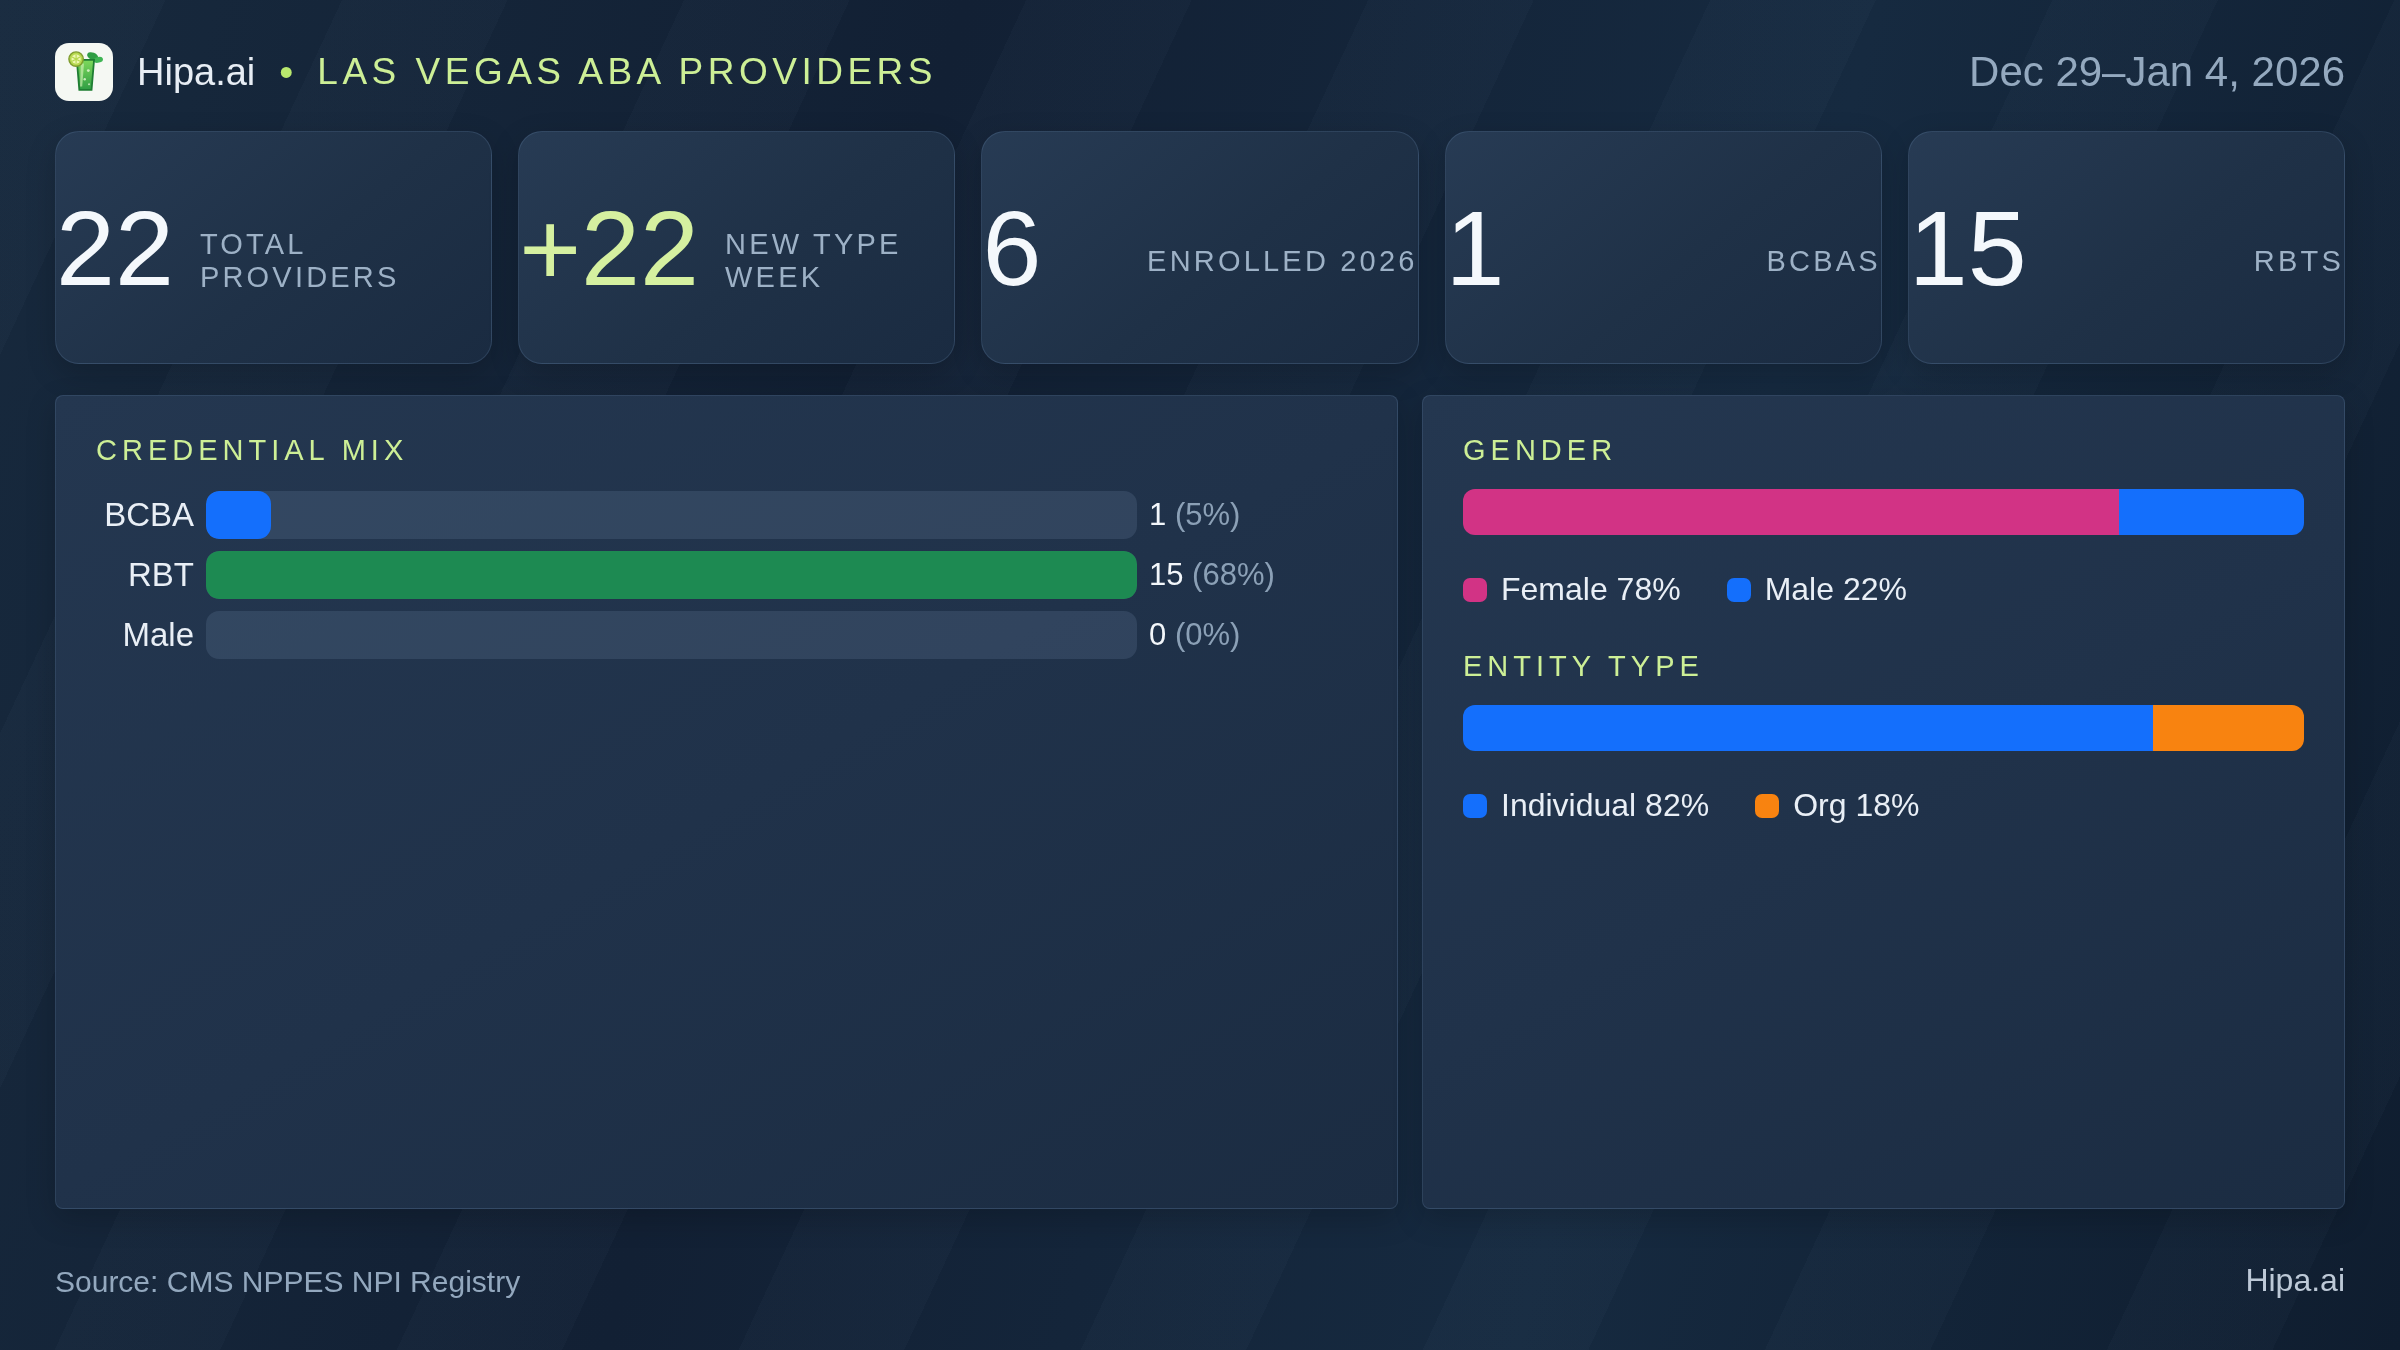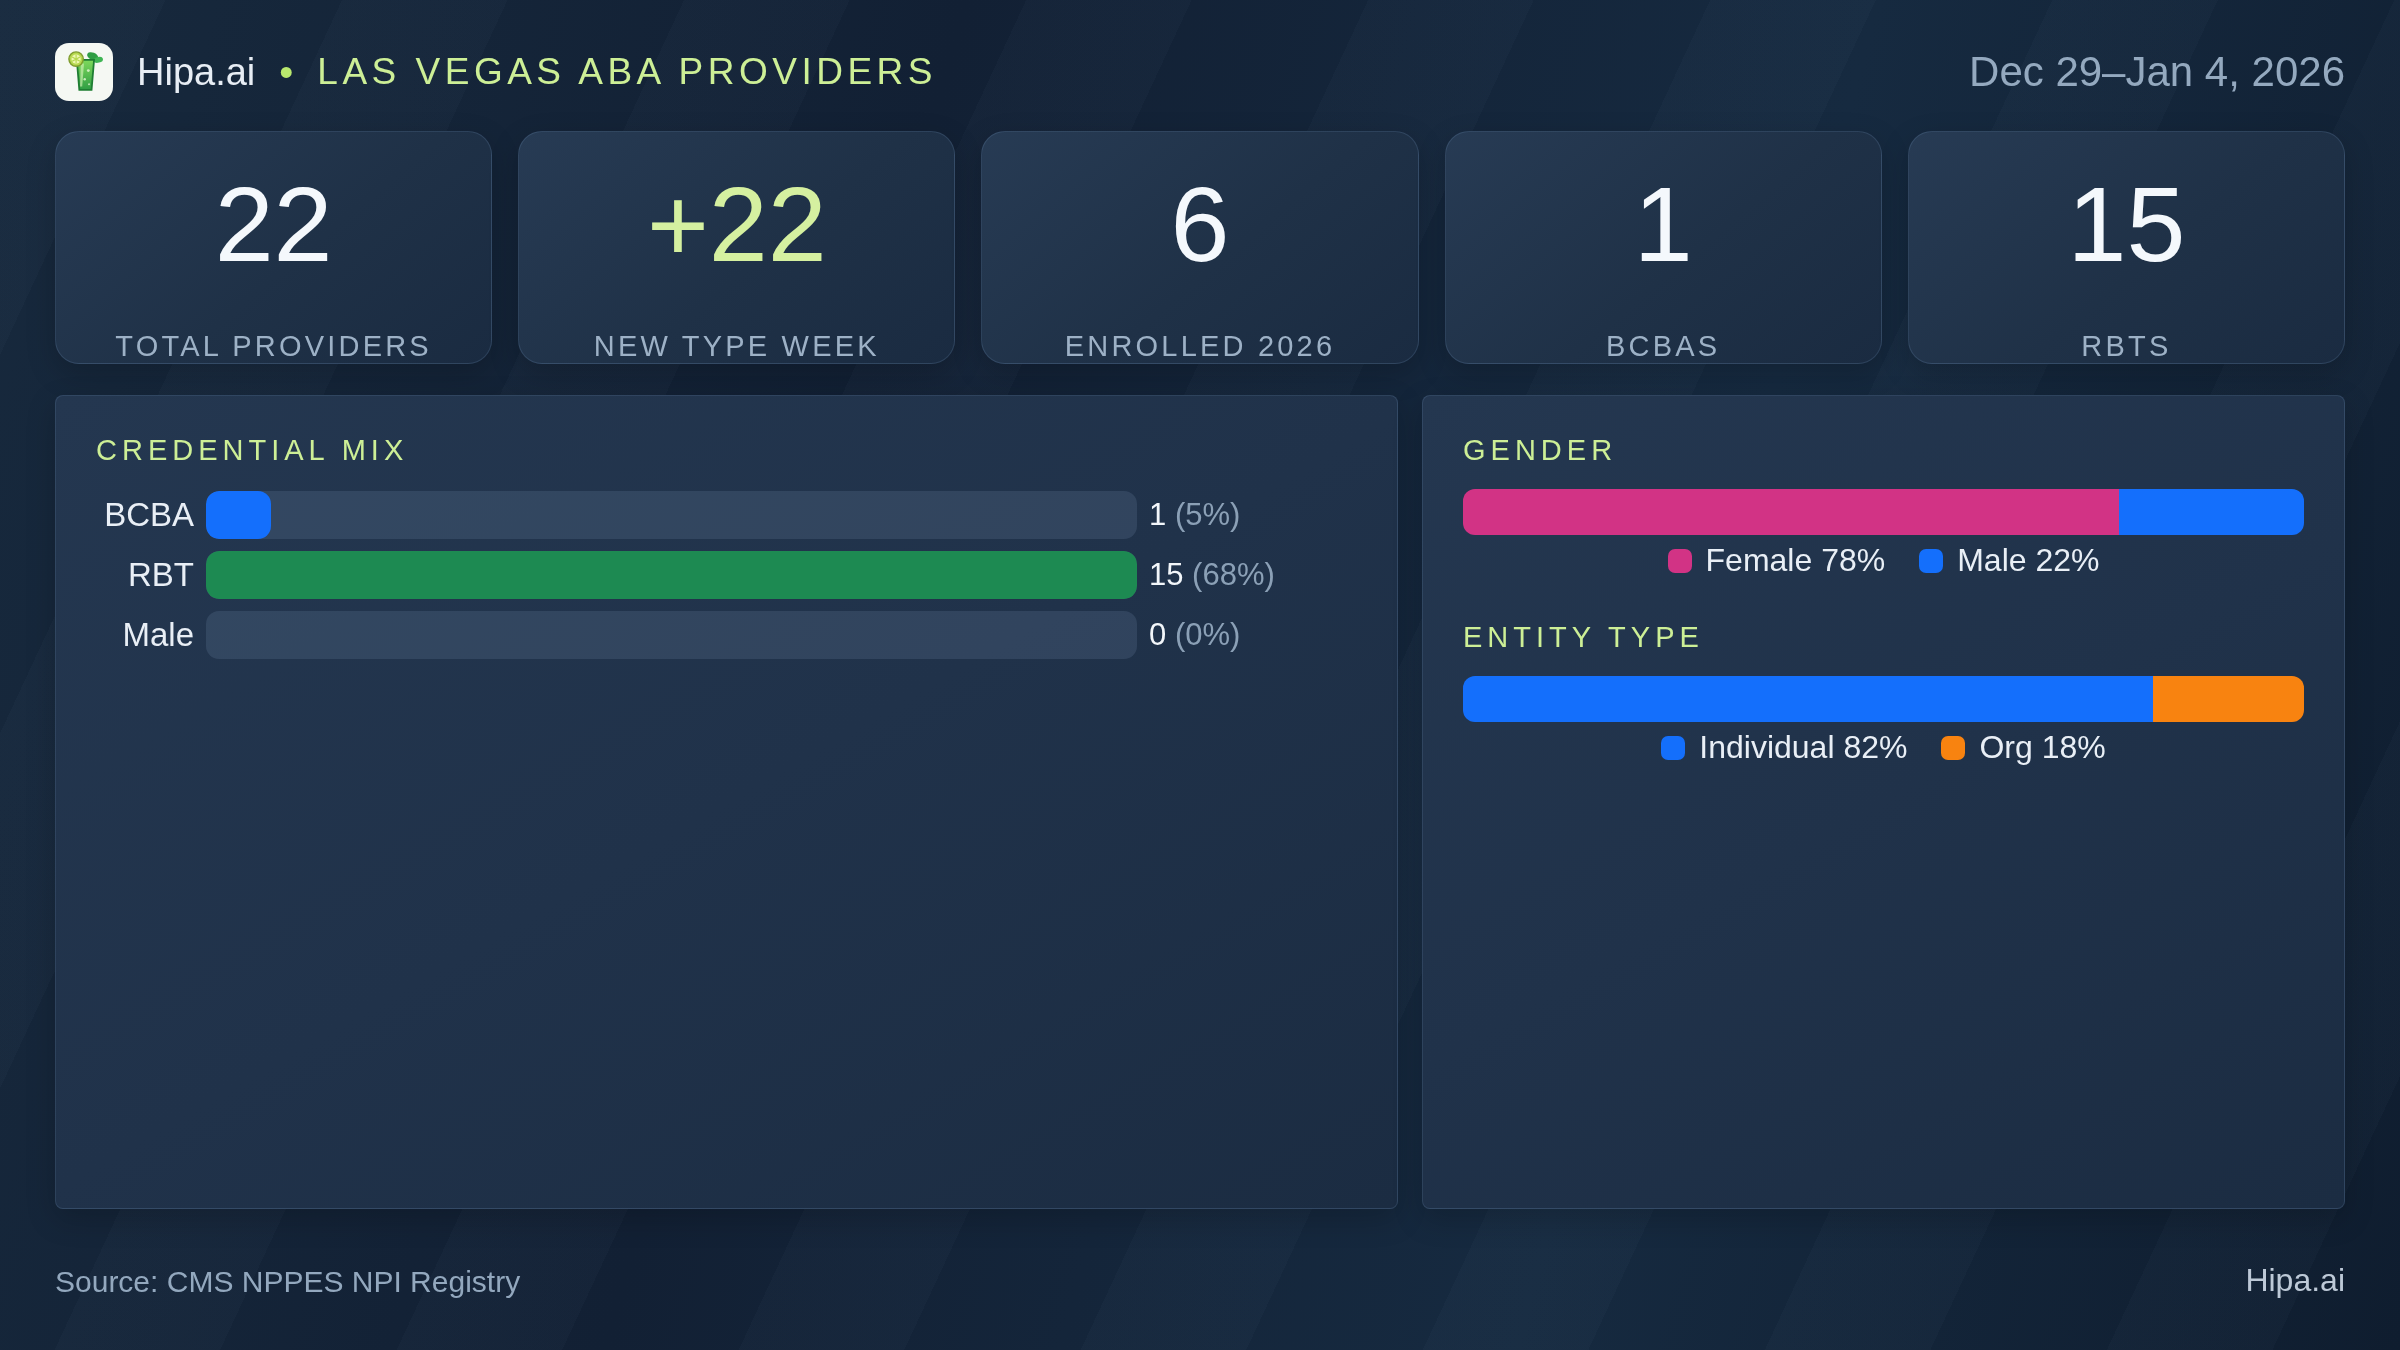--- a/index.html
+++ b/index.html
@@ -19,21 +19,21 @@
   .logo-tile{width:58px;height:58px;border-radius:14px;background:#f5f8f3;display:flex;align-items:center;justify-content:center;flex:0 0 auto;}
   .brand{font-size:38px;font-weight:500;color:#e7edf4;margin-left:24px;}
   .hdr-dot{font-size:40px;color:#b9e86e;margin:0 24px;}
   .hdr-title{font-size:37px;font-weight:400;color:#cdef96;letter-spacing:4.5px;}
   .hdr-date{margin-left:auto;font-size:42px;color:#94a9bf;}
   
   .stats{position:absolute;left:55px;right:55px;top:131px;height:233px;display:flex;gap:26px;z-index:2;}
   .card{
     flex:1;border-radius:24px;border:1px solid rgba(120,156,196,0.20);
     background:linear-gradient(140deg,#273b54 0%,#1f3147 55%,#1a2b41 100%);
-    display:flex;flex-direction:column;align-items:center;justify-content:flex-end;
+    display:flex;flex-direction:row;align-items:center;justify-content:space-between;
     box-shadow:0 10px 30px rgba(0,0,0,0.18);
     gap:26px;
   }
   .stat-num{font-size:106px;line-height:1;font-weight:500;color:#f4f8fc;}
   .stat-num.accent{color:#d5f0a0;}
   .stat-label{margin-top:27px;font-size:29px;letter-spacing:3.2px;color:#9db1c6;}
   
   .panels{position:absolute;left:55px;right:55px;top:395px;bottom:141px;display:flex;gap:24px;z-index:2;}
   .panel{
     border-radius:8px;border:1px solid rgba(120,156,196,0.20);
@@ -47,21 +47,21 @@
   .cred-grid{margin-top:26px;display:grid;grid-template-columns:98px 1fr 208px;column-gap:22px;row-gap:25px;align-items:center;gap:12px;}
   .row-label{font-size:33px;color:#e9eff6;text-align:right;white-space:nowrap;}
   .bar-track{height:48px;border-radius:13px;background:rgba(148,176,209,0.15);overflow:hidden;position:relative;}
   .bar-fill{height:100%;border-radius:13px;}
   .row-value{font-size:31px;white-space:nowrap;}
   .row-value .num{color:#f2f6fa;}
   .row-value .pct{color:#8ba0b6;}
   
   .stack-bar{margin-top:24px;height:46px;border-radius:12px;overflow:hidden;display:flex;}
   .stack-seg{height:100%;}
-  .legend{margin-top:7px;display:flex;align-items:center;gap:34px;justify-content:center;}
+  .legend{margin-top:36px;display:flex;align-items:center;gap:46px;}
   .legend-item{display:flex;align-items:center;}
   .swatch{width:24px;height:24px;border-radius:7px;margin-right:14px;flex:0 0 auto;}
   .legend-label{font-size:32px;color:#e9eff6;white-space:nowrap;}
   .section-gap{margin-top:44px;}
   
   .footer{position:absolute;left:55px;right:55px;top:1262px;display:flex;justify-content:space-between;align-items:flex-end;z-index:2;}
   .footer-source{font-size:30px;color:#93a8be;}
   .footer-brand{font-size:32px;color:#bdc9d7;}
 </style>
 </head>

